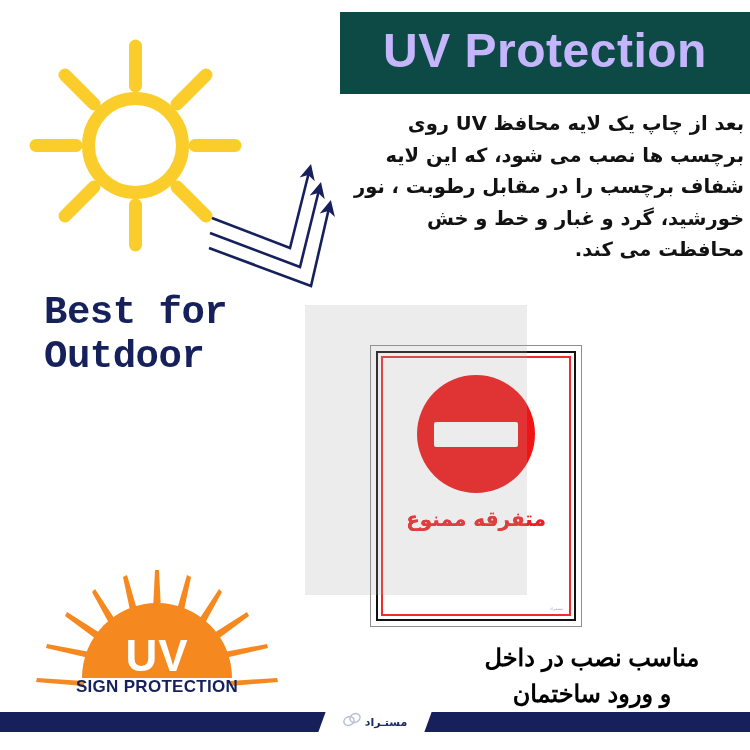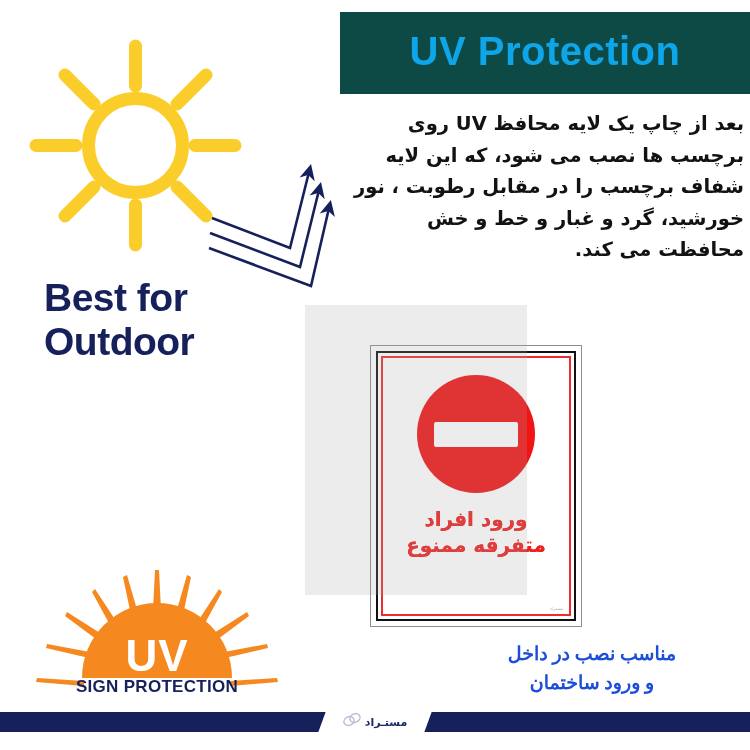--- a/index.html
+++ b/index.html
@@ -21,22 +21,22 @@
   .header-banner{
     position:absolute;
     left:340px;top:12px;
     width:410px;height:82px;
     background:#0d4a45;
     display:flex;align-items:center;justify-content:center;
     box-sizing:border-box;
     padding-bottom:4px;
   }
   .header-title{
-    color:#0ea5e9;
-    font-size:40px;
+    color:#c4b5fd;
+    font-size:48px;
     font-weight:bold;
     letter-spacing:0.5px;
     font-family:"Liberation Sans",sans-serif;
     direction:ltr;
     line-height:1;
   }
 
   
   .intro-paragraph{
     position:absolute;
@@ -61,26 +61,26 @@
   
   .reflect-arrows{
     position:absolute;
     left:208px;top:160px;
     width:170px;height:150px;
   }
 
   
   .headline{
     position:absolute;
-    left:44px;top:276px;
+    left:44px;top:292px;
     width:270px;
     direction:ltr;
     text-align:left;
     color:#16215c;
-    font-family:Liberation Sans, sans-serif;
+    font-family:Liberation Mono, monospace;
     font-weight:bold;
     font-size:39px;
     line-height:1.12;
     letter-spacing:-0.5px;
   }
 
   
   .uv-film{
     position:absolute;
     left:305px;top:305px;
@@ -150,25 +150,25 @@
     letter-spacing:0.2px;
   }
 
   
   .bottom-caption{
     position:absolute;
     right:8px;top:640px;
     width:300px;
     text-align:center;
     direction:rtl;
-    color:#1d4ed8;
-    font-size:19px;
+    color:#000000;
+    font-size:24px;
     font-weight:bold;
     line-height:1.5;
-    font-family:Liberation Serif, serif;
+    font-family:Liberation Sans, sans-serif;
   }
 
   
   .uv-logo{
     position:absolute;
     left:22px;top:568px;
     width:270px;height:125px;
   }
 
   
@@ -253,21 +253,20 @@
     <div>Outdoor</div>
   </div>
 
   <div class="sign-card">
     <div class="sign-inner-black">
       <div class="sign-inner-red">
         <div class="noentry">
           <div class="noentry-bar"></div>
         </div>
         <div class="sign-text">
-          <div>ورود افراد</div>
           <div>متفرقه ممنوع</div>
         </div>
         <div class="sign-corner-mark">مستـراد</div>
       </div>
     </div>
   </div>
 
   <div class="uv-film"></div>
 
   <div class="bottom-caption">

